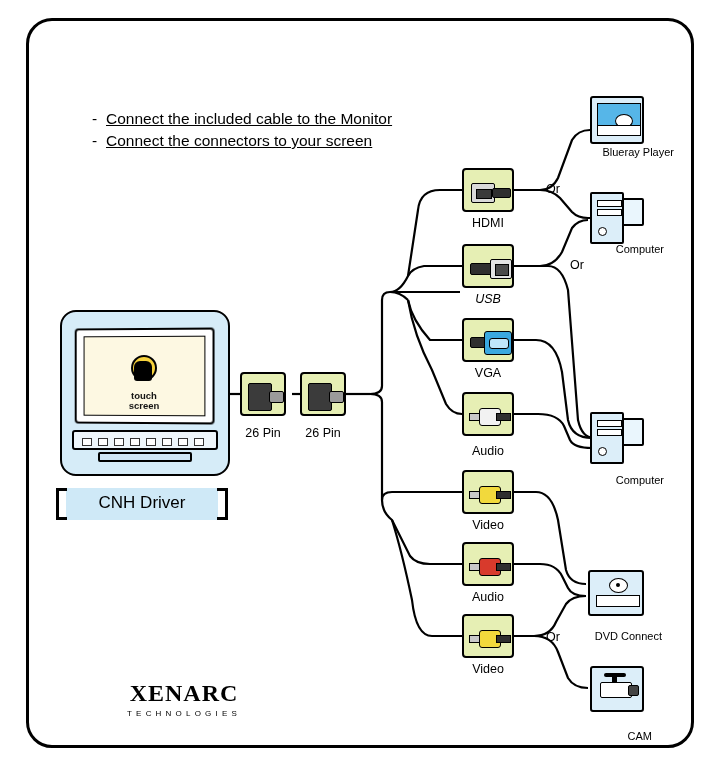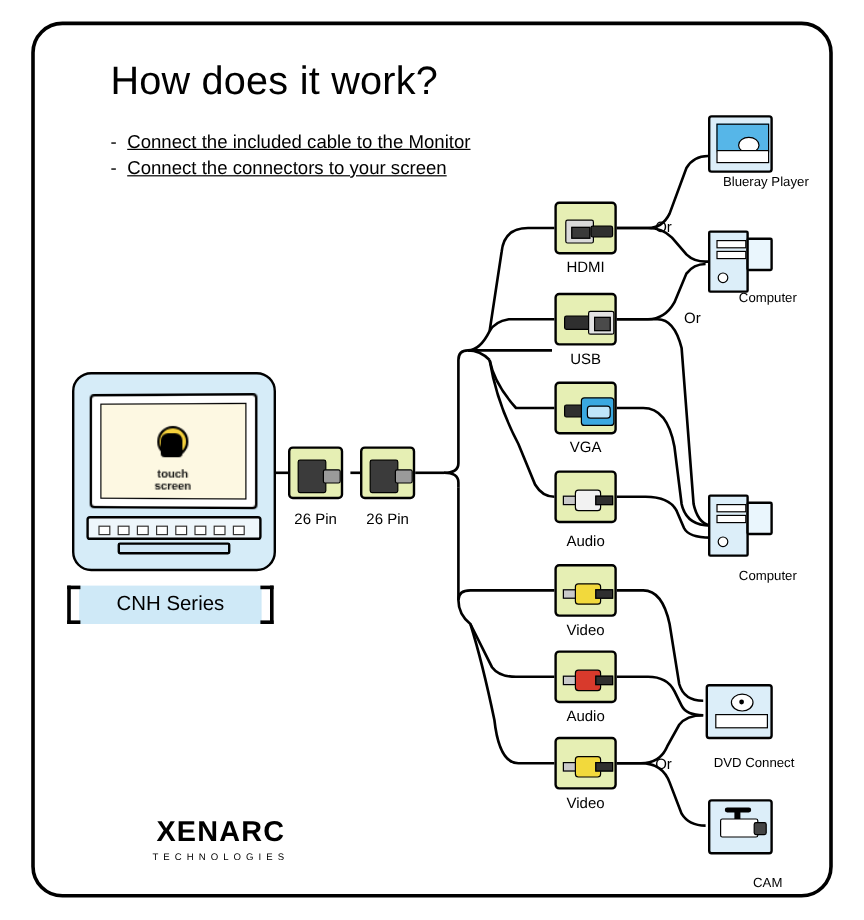--- a/index.html
+++ b/index.html
@@ -504,21 +504,21 @@
     left: 100px;
     top: 680px;
     width: 168px;
     text-align: center;
   }
   .logo .name {
     font-size: 24px;
     font-weight: bold;
     letter-spacing: 1px;
     color: #000;
-    font-family: Liberation Sans, sans-serif;
+    font-family: Liberation Serif, serif;
   }
   .logo .sub {
     font-size: 8px;
     letter-spacing: 4.2px;
     color: #000;
     margin-top: 2px;
   }
 
   svg.wires {
     position: absolute;
@@ -568,21 +568,20 @@
 
       <path d="M514 414 L538 414 Q558 414 564 426 L570 440 Q574 448 592 448"></path>
 
       <path d="M514 492 L536 492 Q552 492 558 520 L566 570 Q570 584 586 584"></path>
       <path d="M514 564 L540 564 Q556 564 562 576 L568 588 Q572 596 586 596"></path>
       <path d="M514 636 L534 636 Q550 636 556 622 L566 604 Q572 596 586 596"></path>
       <path d="M514 636 L534 636 Q552 636 558 652 L568 678 Q574 688 588 688"></path>
     </g>
   </svg>
 
-  <div class="title">How does it work?</div>
 
   <div class="bullets">
     <div class="bullet"><span class="dash">-</span><span>Connect the included cable to the Monitor</span></div>
     <div class="bullet"><span class="dash">-</span><span>Connect the connectors to your screen</span></div>
   </div>
 
   <div class="monitor-wrap">
     <div class="monitor-body"></div>
     <div class="monitor-screen-outer">
       <div class="monitor-screen-inner">
@@ -606,21 +605,21 @@
       <div class="vent" style="left:104px"></div>
       <div class="vent" style="left:120px"></div>
     </div>
     <div class="monitor-foot"></div>
   </div>
 
   <div class="series-badge">
     <div class="bg"></div>
     <div class="brk-l"></div>
     <div class="brk-r"></div>
-    <div class="txt">CNH Series</div>
+    <div class="txt">CNH Driver</div>
   </div>
 
   <div class="conn small" style="left:240px; top:372px;">
     <div class="plug-26">
       <div class="body"></div>
       <div class="tail"></div>
     </div>
   </div>
   <div class="conn-label" style="left:228px; top:426px; width:70px;">26 Pin</div>
 
@@ -643,21 +642,21 @@
   <div class="conn-label" style="left:452px; top:216px; width:72px;">HDMI</div>
 
   <div class="conn" style="left:462px; top:244px;">
     <div class="plug-usb">
       <div class="cord"></div>
       <div class="head">
           <i></i>
         </div>
     </div>
   </div>
-  <div class="conn-label" style="left:452px; top:292px; width:72px;">USB</div>
+  <div class="conn-label" style="left:452px; top:292px; width:72px;font-style:italic;">USB</div>
 
   <div class="conn" style="left:462px; top:318px;">
     <div class="plug-vga">
       <div class="cord"></div>
       <div class="head">
           <i></i>
         </div>
     </div>
   </div>
   <div class="conn-label" style="left:452px; top:366px; width:72px;">VGA</div>

